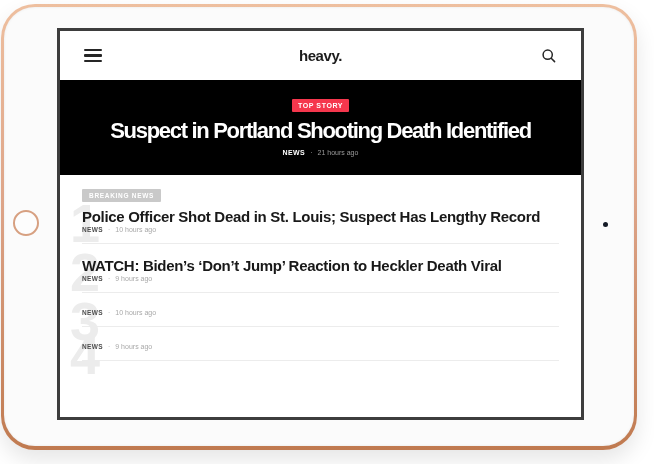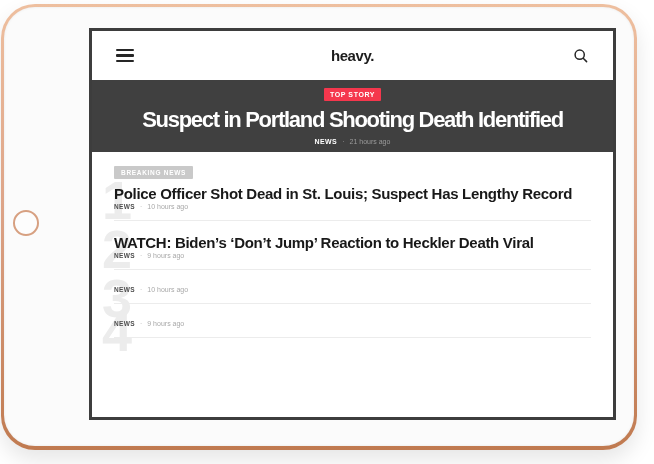--- a/index.html
+++ b/index.html
@@ -12,33 +12,33 @@
     box-shadow:0 10px 22px rgba(0,0,0,0.10);}
   .tablet-bezel{position:absolute;left:3px;top:3px;right:3px;bottom:4px;border-radius:31px;
     background:#fbfbfb;box-shadow:inset 0 0 3px rgba(0,0,0,0.08);}
   .home-button{position:absolute;left:13px;top:210px;width:22px;height:22px;border-radius:50%;
     border:2px solid #d7a081;background:#fdfdfd;}
   .camera-dot{position:absolute;left:603px;top:222px;width:5px;height:5px;border-radius:50%;
     background:#141a26;}
 
   
   .screen{position:absolute;left:57px;top:28px;width:527px;height:392px;background:#ffffff;
-    border:3px solid #3d3d3d;box-sizing:border-box;overflow:hidden;margin-left:32px;}
+    border:3px solid #3d3d3d;box-sizing:border-box;overflow:hidden;}
 
   
   .site-header{position:relative;height:49px;display:flex;align-items:center;
     justify-content:space-between;padding:0 24px;background:#ffffff;}
   .hamburger{display:flex;flex-direction:column;gap:3px;cursor:pointer;}
   .hamburger span{display:block;width:18px;height:2.4px;background:#262626;border-radius:1px;}
   .logo{position:absolute;left:50%;transform:translateX(-50%);font-size:15px;font-weight:800;
     letter-spacing:-0.4px;color:#1c1c1c;cursor:pointer;}
   .search{width:17px;height:17px;display:flex;align-items:center;justify-content:center;cursor:pointer;}
 
   
-  .hero{height:72px;background:#404040;display:flex;flex-direction:column;align-items:center;
+  .hero{height:95px;background:#000000;display:flex;flex-direction:column;align-items:center;
     justify-content:center;}
   .hero-badge{background:#f5374d;color:#ffffff;font-size:7px;font-weight:bold;
     letter-spacing:0.6px;padding:3px 6px;border-radius:1px;}
   .hero-title{color:#ffffff;font-size:22px;font-weight:800;letter-spacing:-1.3px;
     white-space:nowrap;margin:6px 0 5px;}
   .hero-meta{display:flex;align-items:center;gap:5px;font-size:7px;}
   .hero-meta .cat{color:#ffffff;font-weight:bold;letter-spacing:0.4px;}
   .hero-meta .dot{color:#8a8a8a;}
   .hero-meta .time{color:#9b9b9b;}
 

